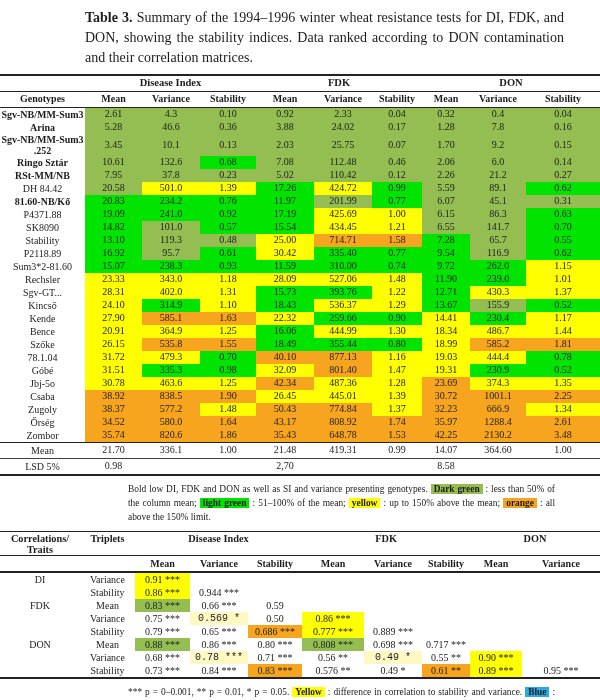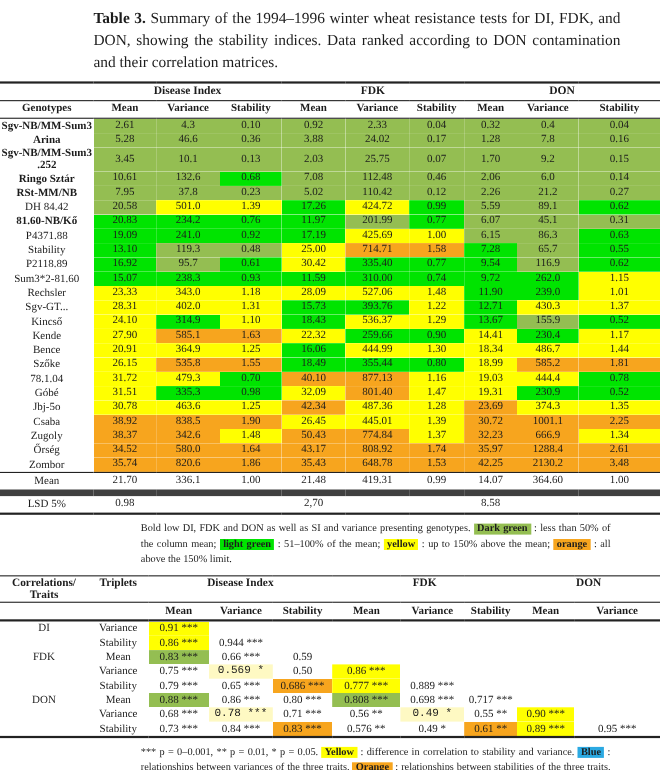--- a/index.html
+++ b/index.html
@@ -13,21 +13,21 @@
   
   table{border-collapse:collapse;table-layout:fixed;width:600px;}
   td,th{padding:0;margin:0;text-align:center;vertical-align:middle;font-size:10px;line-height:11.5px;overflow:hidden;white-space:nowrap;}
   .main{margin-top:6px;border-top:2px solid #222;border-bottom:2px solid #222;}
   .main thead tr.grp th{border-bottom:1px solid #222;height:15px;font-size:10.5px;}
   .main thead tr.sub th{border-bottom:1.5px solid #222;height:15px;}
   .main td{height:13px;}
   .main td.gcol{white-space:normal;line-height:11px;}
   .b{font-weight:bold;}
   tr.mean-row td{border-top:1px solid #222;height:15px;}
-  tr.lsd-row td{border-top:6px solid #404040;height:15px;}
+  tr.lsd-row td{border-top:1px solid #404040;height:15px;}
 
   
   .c-dg{background:#94be52;}
   .c-lg{background:#00e400;}
   .c-y{background:#ffff00;}
   .c-o{background:#f7a51e;}
   .c-b{background:#fef9c3;font-family:Liberation Mono, monospace;}
 
   
   .note,.footnote{margin:6px 45px 0 128px;font-size:9.4px;line-height:1.5;text-align:justify;}
@@ -179,20 +179,32 @@
           <td class="c-lg">241.0</td>
           <td class="c-lg">0.92</td>
           <td class="c-lg">17.19</td>
           <td class="c-y">425.69</td>
           <td class="c-y">1.00</td>
           <td class="c-dg">6.15</td>
           <td class="c-dg">86.3</td>
           <td class="c-lg">0.63</td>
         </tr>
         <tr>
+          <td class="gcol">SK8090</td>
+          <td class="c-lg">14.82</td>
+          <td class="c-dg">101.0</td>
+          <td class="c-lg">0.57</td>
+          <td class="c-lg">15.54</td>
+          <td class="c-y">434.45</td>
+          <td class="c-y">1.21</td>
+          <td class="c-dg">6.55</td>
+          <td class="c-dg">141.7</td>
+          <td class="c-lg">0.70</td>
+        </tr>
+        <tr>
           <td class="gcol">Stability</td>
           <td class="c-lg">13.10</td>
           <td class="c-dg">119.3</td>
           <td class="c-dg">0.48</td>
           <td class="c-y">25.00</td>
           <td class="c-o">714.71</td>
           <td class="c-o">1.58</td>
           <td class="c-lg">7.28</td>
           <td class="c-dg">65.7</td>
           <td class="c-lg">0.55</td>
@@ -337,21 +349,21 @@
           <td class="c-y">26.45</td>
           <td class="c-y">445.01</td>
           <td class="c-y">1.39</td>
           <td class="c-o">30.72</td>
           <td class="c-o">1001.1</td>
           <td class="c-o">2.25</td>
         </tr>
         <tr>
           <td class="gcol">Zugoly</td>
           <td class="c-o">38.37</td>
-          <td class="c-o">342.6</td>
+          <td class="c-o">577.2</td>
           <td class="c-y">1.48</td>
           <td class="c-o">50.43</td>
           <td class="c-o">774.84</td>
           <td class="c-y">1.37</td>
           <td class="c-o">32.23</td>
           <td class="c-o">666.9</td>
           <td class="c-y">1.34</td>
         </tr>
         <tr>
           <td class="gcol">Őrség</td>

